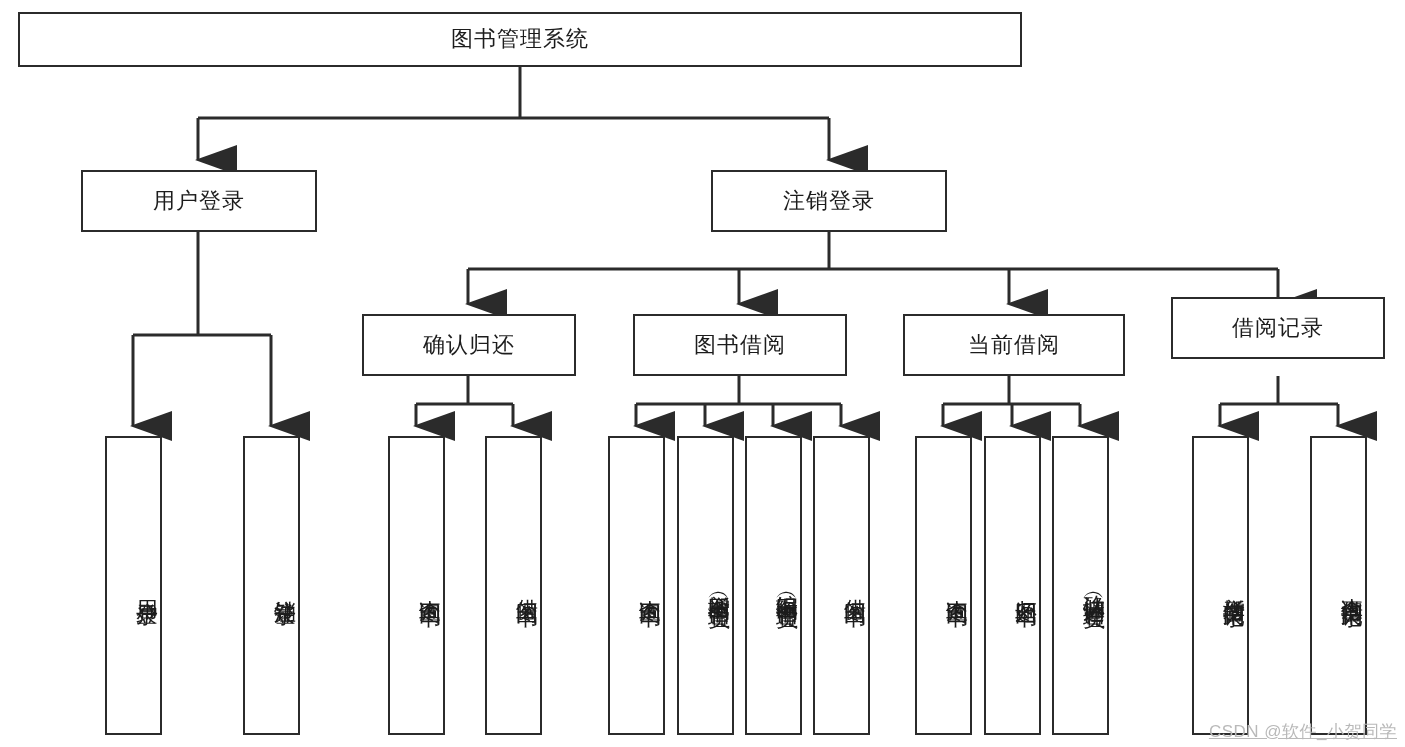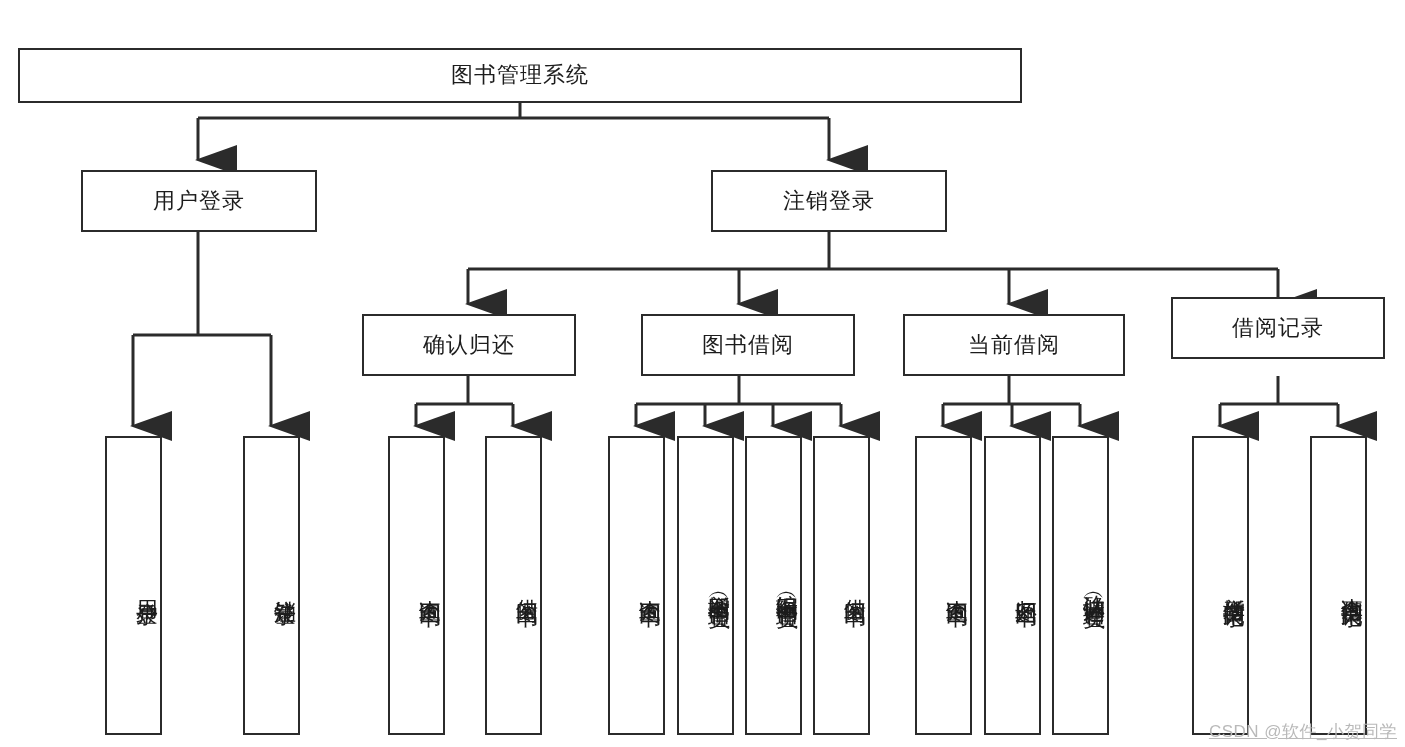--- a/index.html
+++ b/index.html
@@ -121,35 +121,35 @@
       <path d="M 1012 404 L 1012 426" marker-end="url(#arrow)"></path>
       <path d="M 1080 404 L 1080 426" marker-end="url(#arrow)"></path>
 
       <path d="M 1278 376 L 1278 404"></path>
       <path d="M 1220 404 L 1338 404"></path>
       <path d="M 1220 404 L 1220 426" marker-end="url(#arrow)"></path>
       <path d="M 1338 404 L 1338 426" marker-end="url(#arrow)"></path>
     </g>
   </svg>
 
-  <div class="node horiz" style="left:18px; top:12px; width:1004px; height:55px;margin-top:36px;">
+  <div class="node horiz" style="left:18px; top:12px; width:1004px; height:55px;">
     <span class="txt">图书管理系统</span>
   </div>
 
   <div class="node horiz" style="left:81px; top:170px; width:236px; height:62px;">
     <span class="txt">用户登录</span>
   </div>
   <div class="node horiz" style="left:711px; top:170px; width:236px; height:62px;">
     <span class="txt">注销登录</span>
   </div>
 
   <div class="node horiz" style="left:362px; top:314px; width:214px; height:62px;">
     <span class="txt">确认归还</span>
   </div>
-  <div class="node horiz" style="left:633px; top:314px; width:214px; height:62px;margin-left:8px;">
+  <div class="node horiz" style="left:633px; top:314px; width:214px; height:62px;">
     <span class="txt">图书借阅</span>
   </div>
   <div class="node horiz" style="left:903px; top:314px; width:222px; height:62px;">
     <span class="txt">当前借阅</span>
   </div>
   <div class="node horiz" style="left:1171px; top:297px; width:214px; height:62px;">
     <span class="txt">借阅记录</span>
   </div>
 
   <div class="node vert" style="left:105px; top:436px; width:57px; height:299px;">

